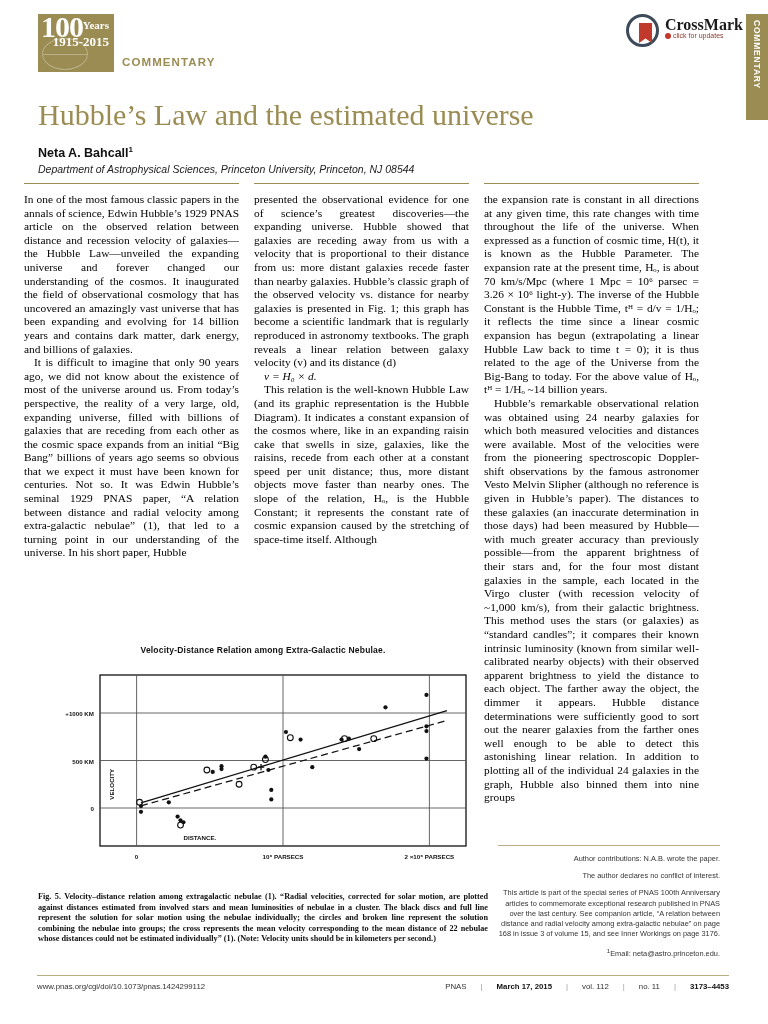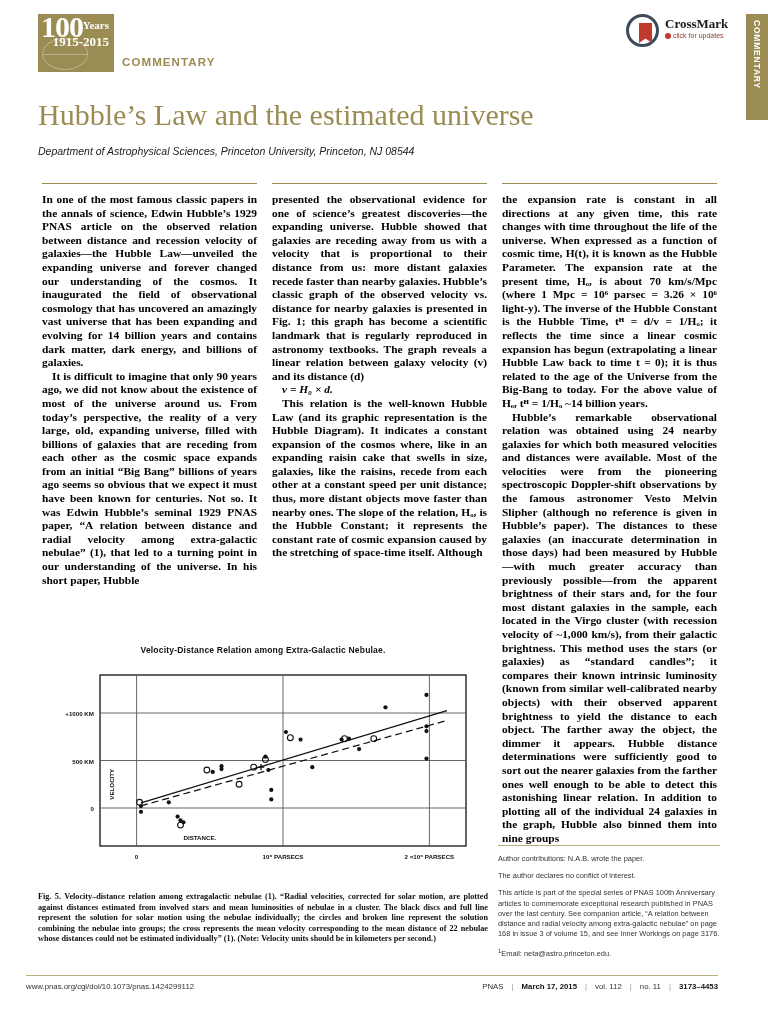--- a/index.html
+++ b/index.html
@@ -63,21 +63,21 @@
     border-radius: 50%; border: 3px solid #3c4a5a; background: #fff;
   }
   .crossmark .cm-book {
     position: absolute; left: 10px; top: 6px; width: 13px; height: 20px;
     background: #c0392b;
     clip-path: polygon(0 0, 100% 0, 100% 100%, 50% 78%, 0 100%);
   }
   .crossmark .cm-title {
     position: absolute; left: 39px; top: 2px;
     font-family: "Liberation Serif", serif;
-    font-size: 13px; font-weight: bold; color: #1a1a1a;
+    font-size: 16px; font-weight: bold; color: #1a1a1a;
   }
   .crossmark .cm-sub {
     position: absolute; left: 39px; top: 18px;
     font-family: "Liberation Sans", sans-serif;
     font-size: 7px; color: #8a3b2f; white-space: nowrap;
   }
   .crossmark .cm-sub .cm-dot {
     display: inline-block; width: 6px; height: 6px; border-radius: 50%;
     background: #c0392b; margin-right: 2px; vertical-align: -1px;
   }
@@ -111,22 +111,22 @@
   }
   .author sup { font-size: 8px; }
   .affil {
     font-family: "Liberation Sans", sans-serif;
     font-size: 10.5px; font-style: italic; color: #222;
     margin: 3px 0 0 0;
   }
 
   
   .cols {
-    position: absolute; left: 42px; top: 183px;
-    width: 692px; height: 660px; font-weight: bold;
+    position: absolute; left: 24px; top: 183px;
+    width: 692px; height: 660px;
   }
   .col {
     position: absolute; top: 0; width: 215px;
   }
   .col-1 { left: 0; }
   .col-2 { left: 230px; }
   .col-3 { left: 460px; }
   .col .rule {
     height: 1px; background: #9a8c52; margin-bottom: 9px;
   }
@@ -164,35 +164,35 @@
   .fig-caption .fig-lead { font-weight: bold; }
 
   
   .footnotes {
     position: absolute; left: 498px; top: 845px; width: 222px;
   }
   .footnotes .fn-rule { height: 1px; background: #b9ae80; margin-bottom: 8px; }
   .footnotes p {
     margin: 0 0 7px 0;
     font-family: "Liberation Sans", sans-serif;
-    font-size: 7.4px; line-height: 10.2px; color: #333;
+    font-size: 7.4px; line-height: 10.2px; color: #333; text-align: right;
   }
   .footnotes p sup { font-size: 6px; }
 
   
   .footer {
-    position: absolute; left: 26px; top: 975px; width: 692px;
+    position: absolute; left: 37px; top: 975px; width: 692px;
   }
   .footer .f-rule { height: 1px; background: #b9ae80; margin-bottom: 6px; }
   .footer .f-row {
     display: flex; justify-content: space-between; align-items: baseline;
     font-family: "Liberation Sans", sans-serif;
     font-size: 7.8px; color: #333;
   }
-  .footer .f-right { display: flex; gap: 8px; align-items: baseline; }
+  .footer .f-right { display: flex; gap: 14px; align-items: baseline; }
   .footer .f-right .sep { color: #999; }
   .footer .f-right .b { font-weight: bold; color: #111; }
 </style>
 </head>
 <body>
 
 <div class="page">
 
   <div class="header">
 
@@ -213,20 +213,21 @@
       <div class="cm-sub"><span class="cm-dot"></span><span>click for updates</span></div>
     </div>
 
     <div class="side-tab">
       <span>COMMENTARY</span>
     </div>
   </div>
 
   <div class="title-wrap">
     <h1 class="paper-title">Hubble’s Law and the estimated universe</h1>
+    <p class="author"><span>Neta A. Bahcall</span><sup>1</sup></p>
     <p class="affil">Department of Astrophysical Sciences, Princeton University, Princeton, NJ 08544</p>
   </div>
 
   <div class="cols">
 
     <div class="col col-1">
       <div class="rule"></div>
       <p class="first">In one of the most famous classic papers in the annals of science, Edwin Hubble’s 1929 PNAS article on the observed relation between distance and recession velocity of galaxies—the Hubble Law—unveiled the expanding universe and forever changed our understanding of the cosmos. It inaugurated the field of observational cosmology that has uncovered an amazingly vast universe that has been expanding and evolving for 14 billion years and contains dark matter, dark energy, and billions of galaxies.</p>
       <p>It is difficult to imagine that only 90 years ago, we did not know about the existence of most of the universe around us. From today’s perspective, the reality of a very large, old, expanding universe, filled with billions of galaxies that are receding from each other as the cosmic space expands from an initial “Big Bang” billions of years ago seems so obvious that we expect it must have been known for centuries. Not so. It was Edwin Hubble’s seminal 1929 PNAS paper, “A relation between distance and radial velocity among extra-galactic nebulae” (1), that led to a turning point in our understanding of the universe. In his short paper, Hubble</p>
     </div>

